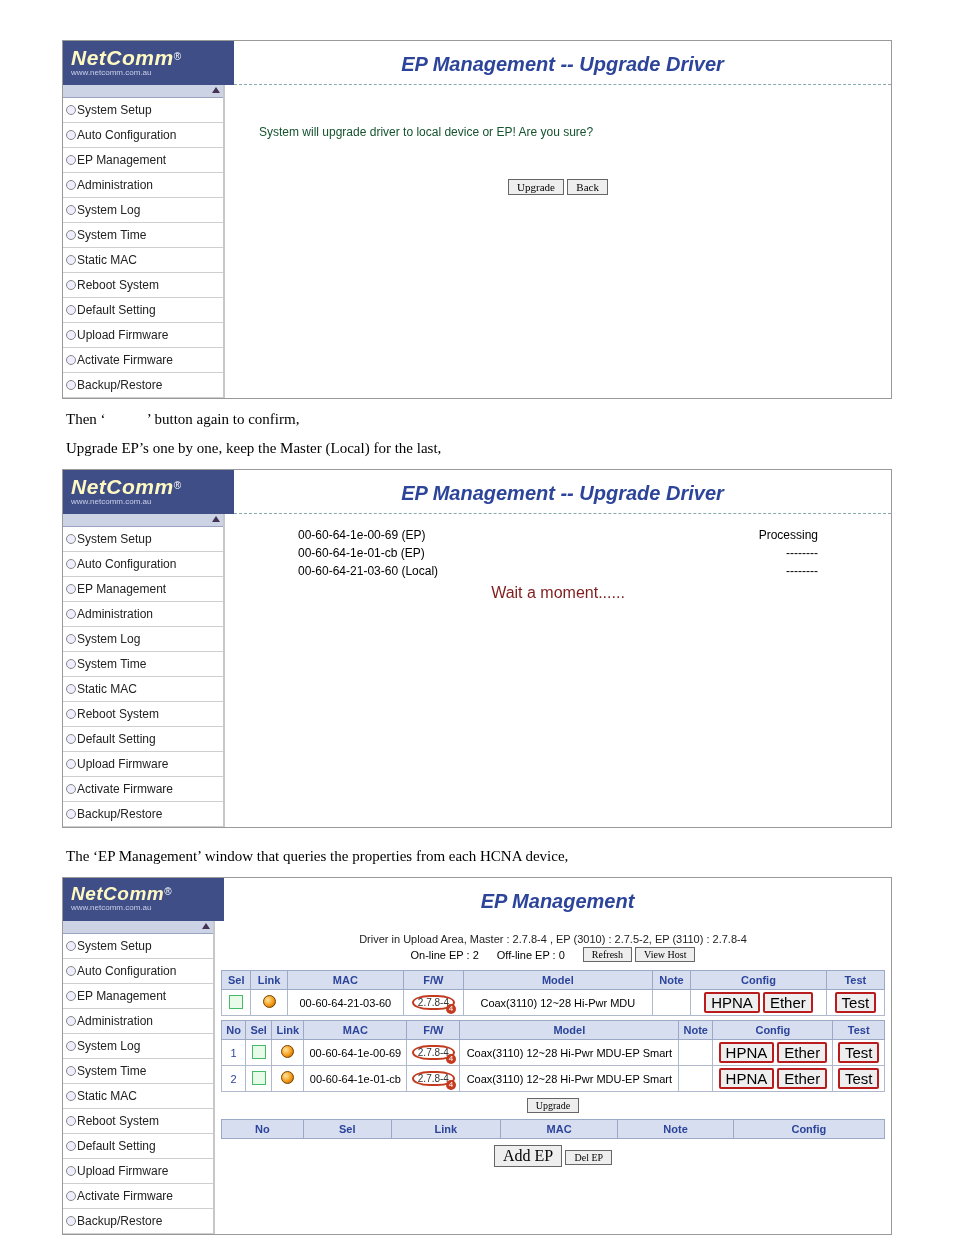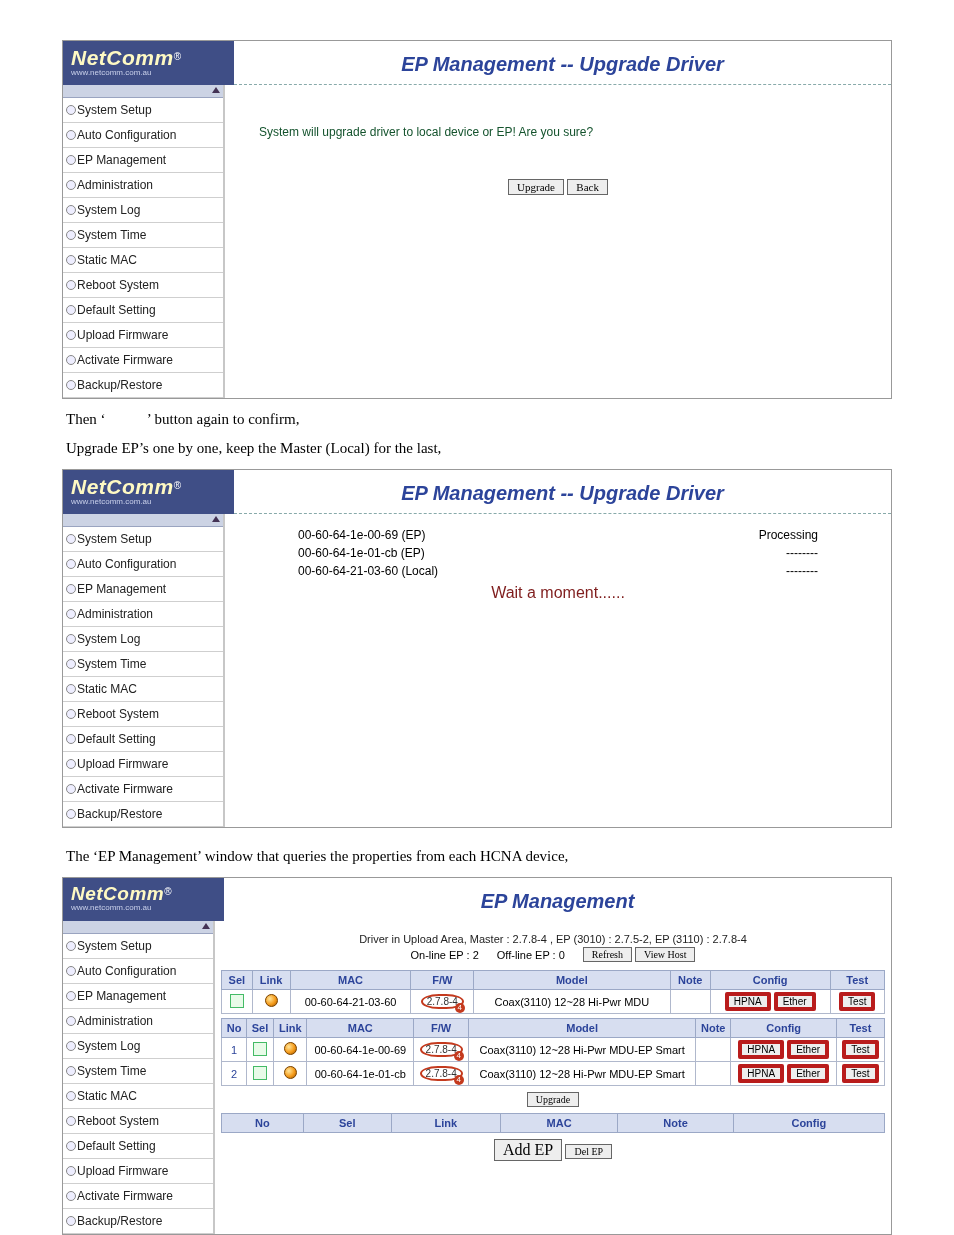--- a/index.html
+++ b/index.html
@@ -27,21 +27,21 @@
   .doctxt{font-family:'Times New Roman',serif;font-size:15px;margin:12px 4px}
   table.ep{width:100%;border-collapse:collapse;font-size:11px}
   table.ep th{background:#d7def0;color:#2c449a;border:1px solid #9ba8c6;padding:3px 4px;text-align:center;font-weight:bold}
   table.ep td{border:1px solid #b0b8cc;padding:2px 4px;text-align:center;vertical-align:middle}
   .fw-oval{display:inline-block;border:2px solid #c43a1e;border-radius:50%/60%;padding:0 4px;color:#333;font-size:10px;position:relative}
   .fw-oval .sub{position:absolute;right:-3px;bottom:-6px;background:#c43a1e;color:#fff;font-size:8px;border-radius:50%;width:10px;height:10px;line-height:10px;text-align:center}
   .led{display:inline-block;width:11px;height:11px;border-radius:50%;background:radial-gradient(circle at 35% 35%,#ffe59a,#f59b1a 55%,#9c5200 100%);border:1px solid #7a4300}
   .cb{width:12px;height:12px;border:1px solid #4b6;display:inline-block;background:#e8fbe8}
   .drvline{text-align:center;color:#222;margin:8px 0 2px 0;font-size:11px}
   .eprow{display:flex;justify-content:center;gap:18px;font-size:11px;margin-bottom:8px;align-items:center}
-  .smbtn{font-size:10px;padding:0 5px;border:4px solid #b91c1c;background:#eee;border-radius:2px;cursor:pointer}
+  .smbtn{font-size:15px;padding:0 5px;border:2px solid #b91c1c;background:#eee;border-radius:2px;cursor:pointer}
   .offhead th{background:#d7def0}
 </style>
 </head>
 <body>
 
 <div class="page">
 
   <div class="shot">
     <div class="flex">
       <div class="logo">

